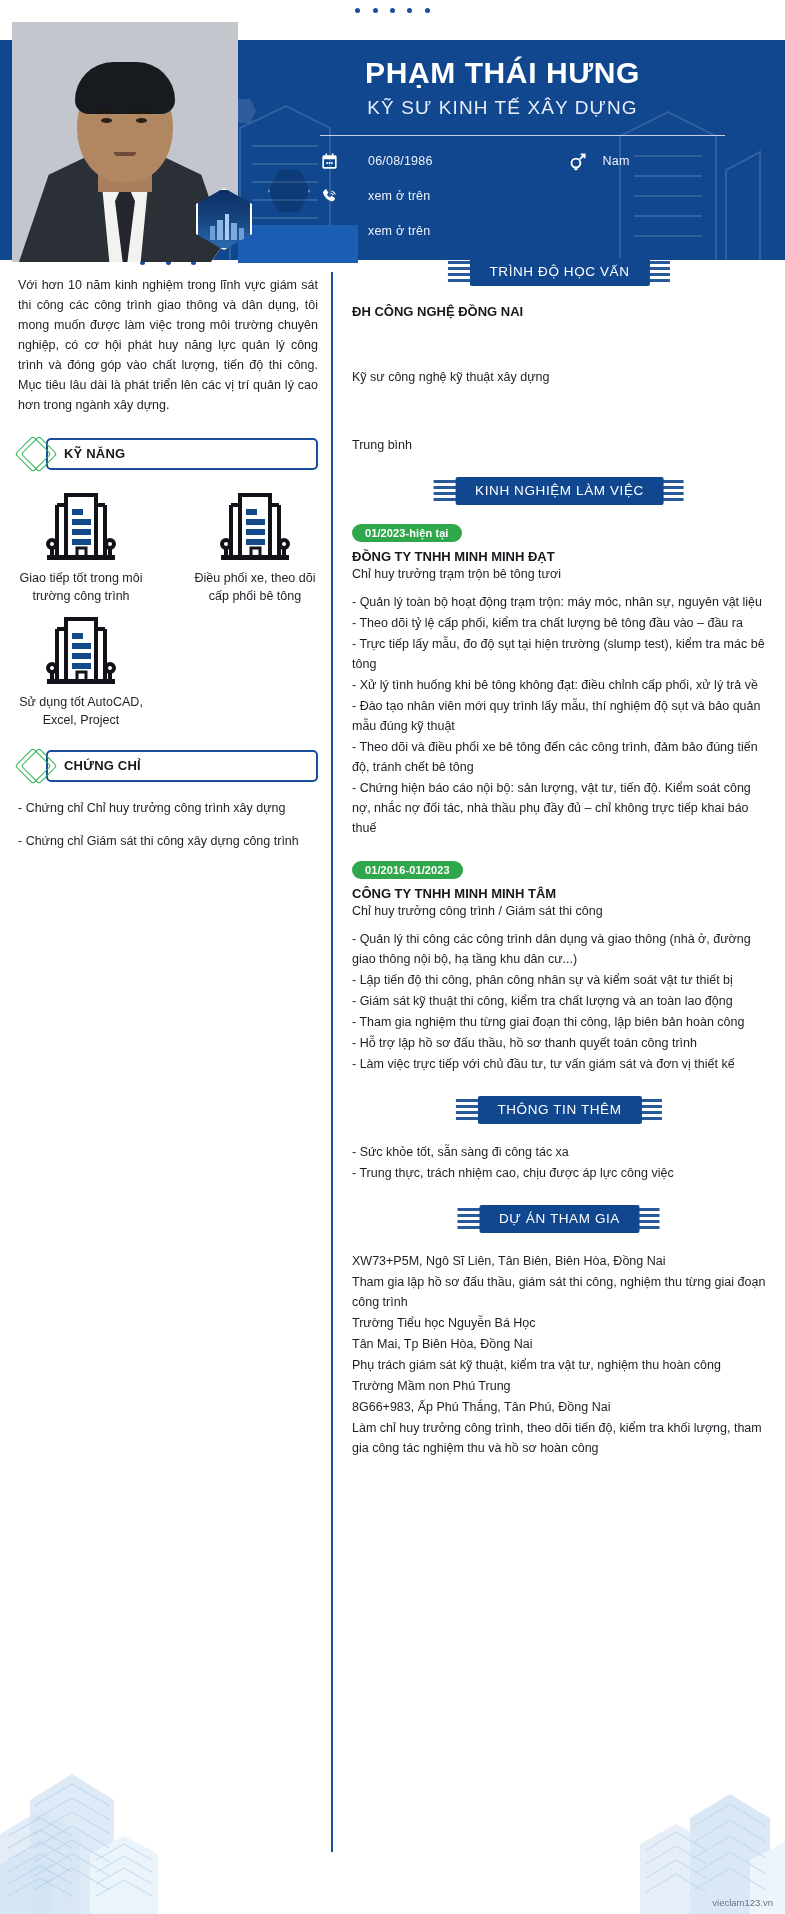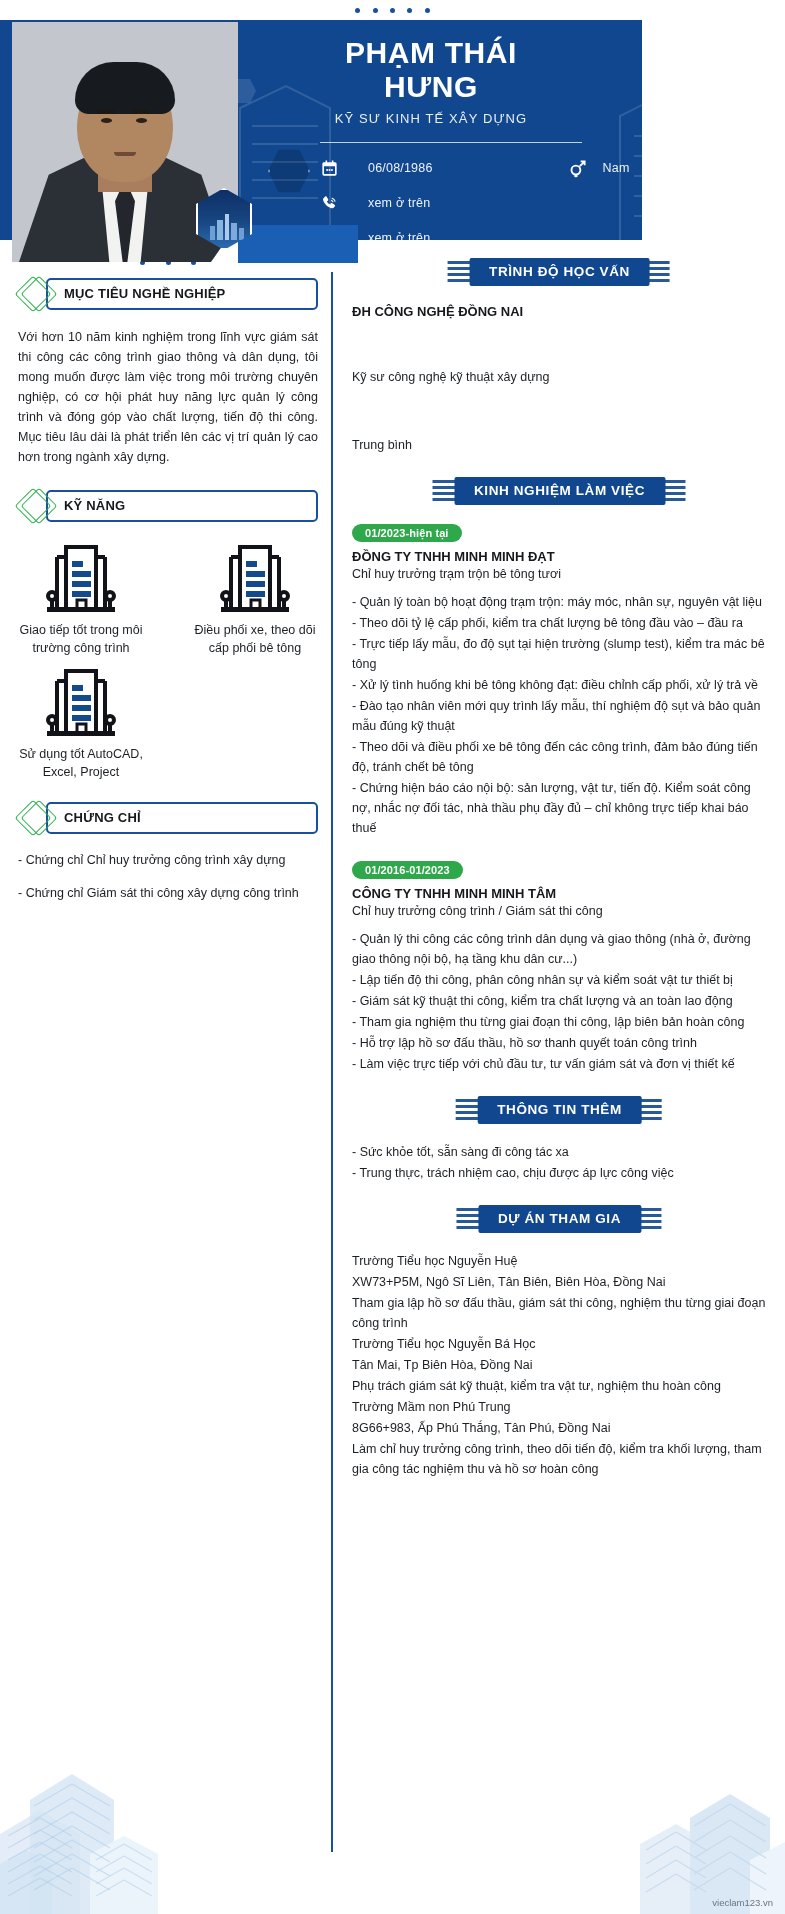--- a/index.html
+++ b/index.html
@@ -27,22 +27,22 @@
     display: inline-block;
     width: 5px; height: 5px;
     border-radius: 50%;
     background: #1a4f9c;
     margin: 0 4px;
   }
 
   
   .header {
     position: absolute;
-    top: 20px; left: 0;
-    width: 642px; height: 220px;
+    top: 40px; left: 0;
+    width: 785px; height: 220px;
     background: #10478f;
     overflow: hidden;
   }
   .hdr-bldgs {
     position: absolute; inset: 0;
     opacity: .30;
   }
   .hex {
     position: absolute;
     border: 1.4px solid rgba(255,255,255,.45);
@@ -60,21 +60,21 @@
   .hdr-name {
     color: #ffffff;
     font-size: 30px;
     font-weight: 700;
     letter-spacing: .6px;
     text-align: center;
     padding-right: 60px;
   }
   .hdr-role {
     color: #e9eef7;
-    font-size: 13px;
+    font-size: 19px;
     letter-spacing: 1.1px;
     text-align: center;
     margin-top: 7px;
     padding-right: 60px;
   }
   .hdr-rule {
     height: 1px;
     background: rgba(255,255,255,.75);
     margin: 16px 40px 0 20px;
   }
@@ -269,21 +269,21 @@
     background: repeating-linear-gradient(180deg,#10478f 0 3px, transparent 3px 6px);
     opacity:.9;
   }
   .rhdr .brush::after {
     content:""; position:absolute; right:-20px; top:3px; width:22px; height:22px;
     background: repeating-linear-gradient(180deg,#10478f 0 3px, transparent 3px 6px);
     opacity:.9;
   }
   .rhdr .brush-txt {
     position: relative; z-index: 2;
-    color:#ffffff; font-size: 13.5px; font-weight: 700;
+    color:#ffffff; font-size: 13.5px; font-weight: 400;
     letter-spacing: .6px;
     padding: 0 20px; line-height: 28px;
     white-space: nowrap;
   }
 
   .r-school { font-size: 13px; font-weight: 700; color:#16181c; margin-bottom: 5px; }
   .r-line { font-size: 12.5px; line-height: 20px; color:#1c1f24;margin-top:48px; }
   .rblock { margin-bottom: 22px; }
 
   .datebadge {
@@ -430,28 +430,20 @@
   <div class="divider"></div>
 
   <div class="colL">
 
     <div class="three-dots">
       <span></span>
       <span></span>
       <span></span>
     </div>
 
-    <div class="lsec">
-      <div class="lsec-box"></div>
-      <div class="lsec-diam">
-          <i class="b"></i>
-          <i class="a"></i>
-        </div>
-      <div class="lsec-title">MỤC TIÊU NGHỀ NGHIỆP</div>
-    </div>
     <div class="lbody">Với hơn 10 năm kinh nghiệm trong lĩnh vực giám sát thi công các công trình giao thông và dân dụng, tôi mong muốn được làm việc trong môi trường chuyên nghiệp, có cơ hội phát huy năng lực quản lý công trình và đóng góp vào chất lượng, tiến độ thi công. Mục tiêu lâu dài là phát triển lên các vị trí quản lý cao hơn trong ngành xây dựng.</div>
 
     <div class="lsec">
       <div class="lsec-box"></div>
       <div class="lsec-diam">
           <i class="b"></i>
           <i class="a"></i>
         </div>
       <div class="lsec-title">KỸ NĂNG</div>
     </div>
@@ -595,21 +587,20 @@
         <div>- Sức khỏe tốt, sẵn sàng đi công tác xa</div>
         <div>- Trung thực, trách nhiệm cao, chịu được áp lực công việc</div>
       </div>
     </div>
 
     <div class="rhdr">
       <div class="brush"><span class="brush-txt">DỰ ÁN THAM GIA</span></div>
     </div>
     <div class="rblock">
       <div class="r-bullets">
-        <div>Trường Tiểu học Nguyễn Huệ</div>
         <div>XW73+P5M, Ngô Sĩ Liên, Tân Biên, Biên Hòa, Đồng Nai</div>
         <div>Tham gia lập hồ sơ đấu thầu, giám sát thi công, nghiệm thu từng giai đoạn công trình</div>
         <div>Trường Tiểu học Nguyễn Bá Học</div>
         <div>Tân Mai, Tp Biên Hòa, Đồng Nai</div>
         <div>Phụ trách giám sát kỹ thuật, kiểm tra vật tư, nghiệm thu hoàn công</div>
         <div>Trường Mầm non Phú Trung</div>
         <div>8G66+983, Ấp Phú Thắng, Tân Phú, Đồng Nai</div>
         <div>Làm chỉ huy trưởng công trình, theo dõi tiến độ, kiểm tra khối lượng, tham gia công tác nghiệm thu và hồ sơ hoàn công</div>
       </div>
     </div>

